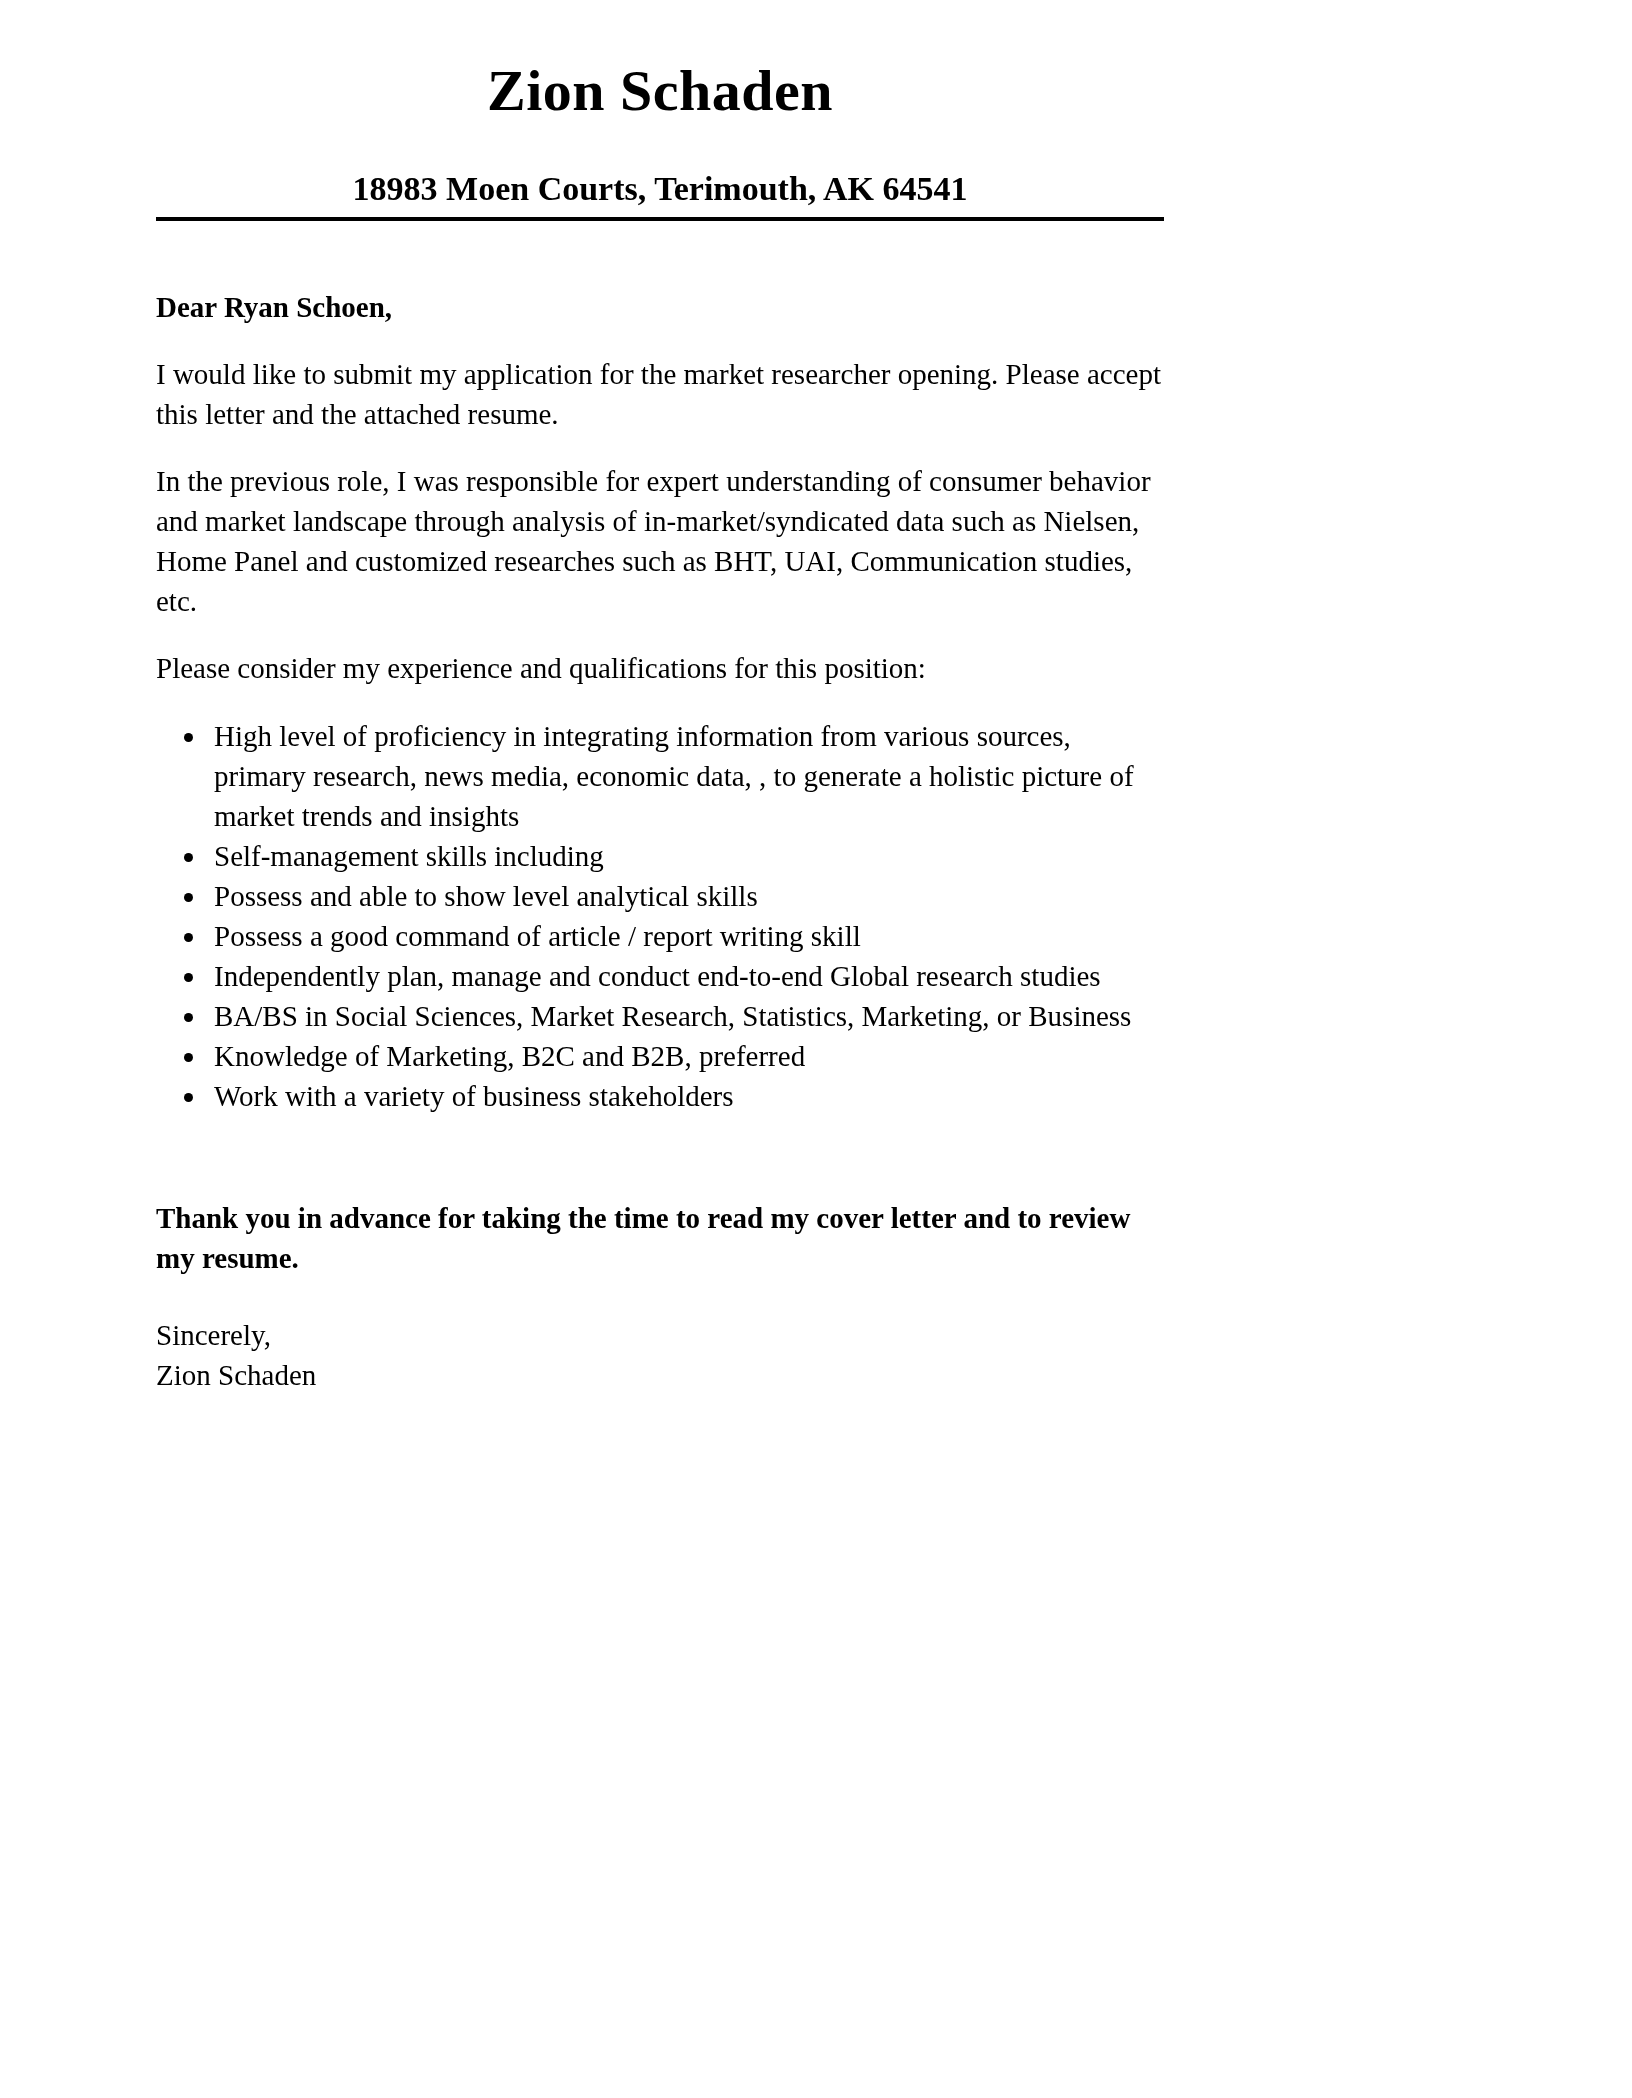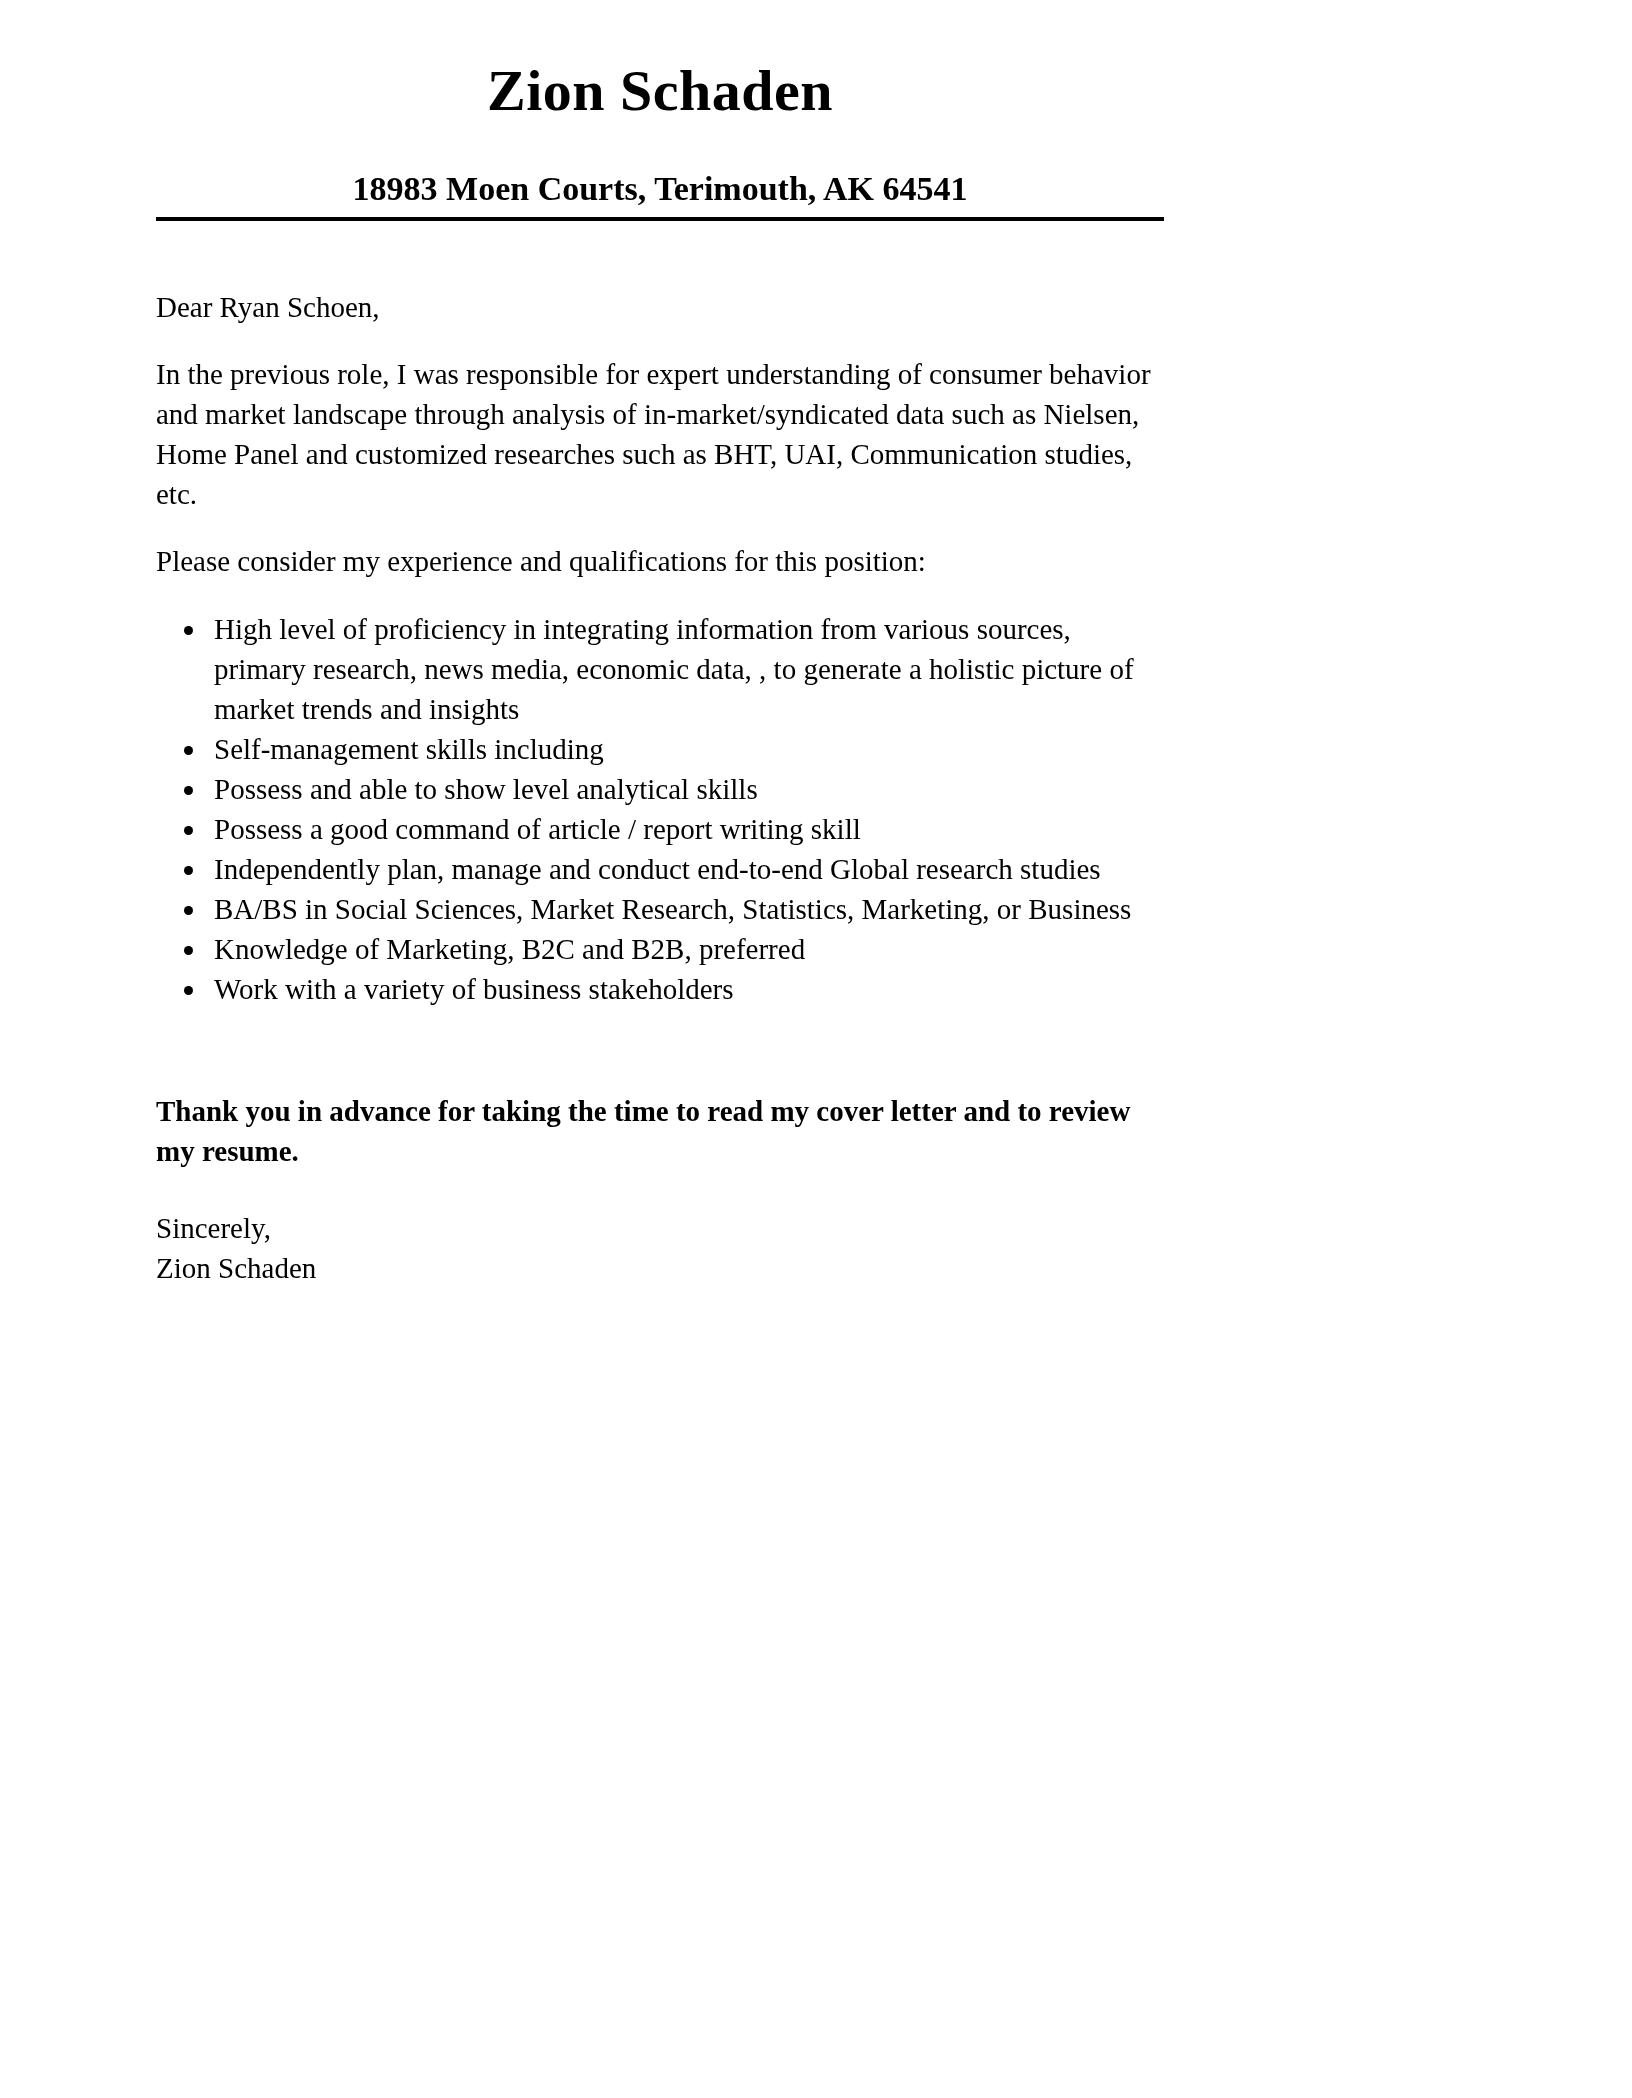--- a/index.html
+++ b/index.html
@@ -33,21 +33,21 @@
     line-height: 40px;
   }
   .divider {
     border: 0;
     height: 4px;
     background: #000000;
     margin-top: 8px;
   }
   .salutation {
     font-size: 29px;
-    font-weight: normal;
+    font-weight: bold;
     line-height: 40px;
     margin-top: 66px;
   }
   .para {
     font-size: 29px;
     line-height: 40px;
     margin-top: 27px;
   }
   .quals {
     margin-top: 28px;
@@ -77,20 +77,21 @@
 <div class="page">
 
   <header>
     <div class="letter-name">Zion Schaden</div>
     <div class="letter-address">18983 Moen Courts, Terimouth, AK 64541</div>
     <div class="divider"></div>
   </header>
 
   <div class="salutation">Dear Ryan Schoen,</div>
 
+  <p class="para">I would like to submit my application for the market researcher opening. Please accept this letter and the attached resume.</p>
 
   <p class="para">In the previous role, I was responsible for expert understanding of consumer behavior and market landscape through analysis of in-market/syndicated data such as Nielsen, Home Panel and customized researches such as BHT, UAI, Communication studies, etc.</p>
 
   <p class="para">Please consider my experience and qualifications for this position:</p>
 
   <ul class="quals">
     <li>High level of proficiency in integrating information from various sources, primary research, news media, economic data, , to generate a holistic picture of market trends and insights</li>
     <li>Self-management skills including</li>
     <li>Possess and able to show level analytical skills</li>
     <li>Possess a good command of article / report writing skill</li>

